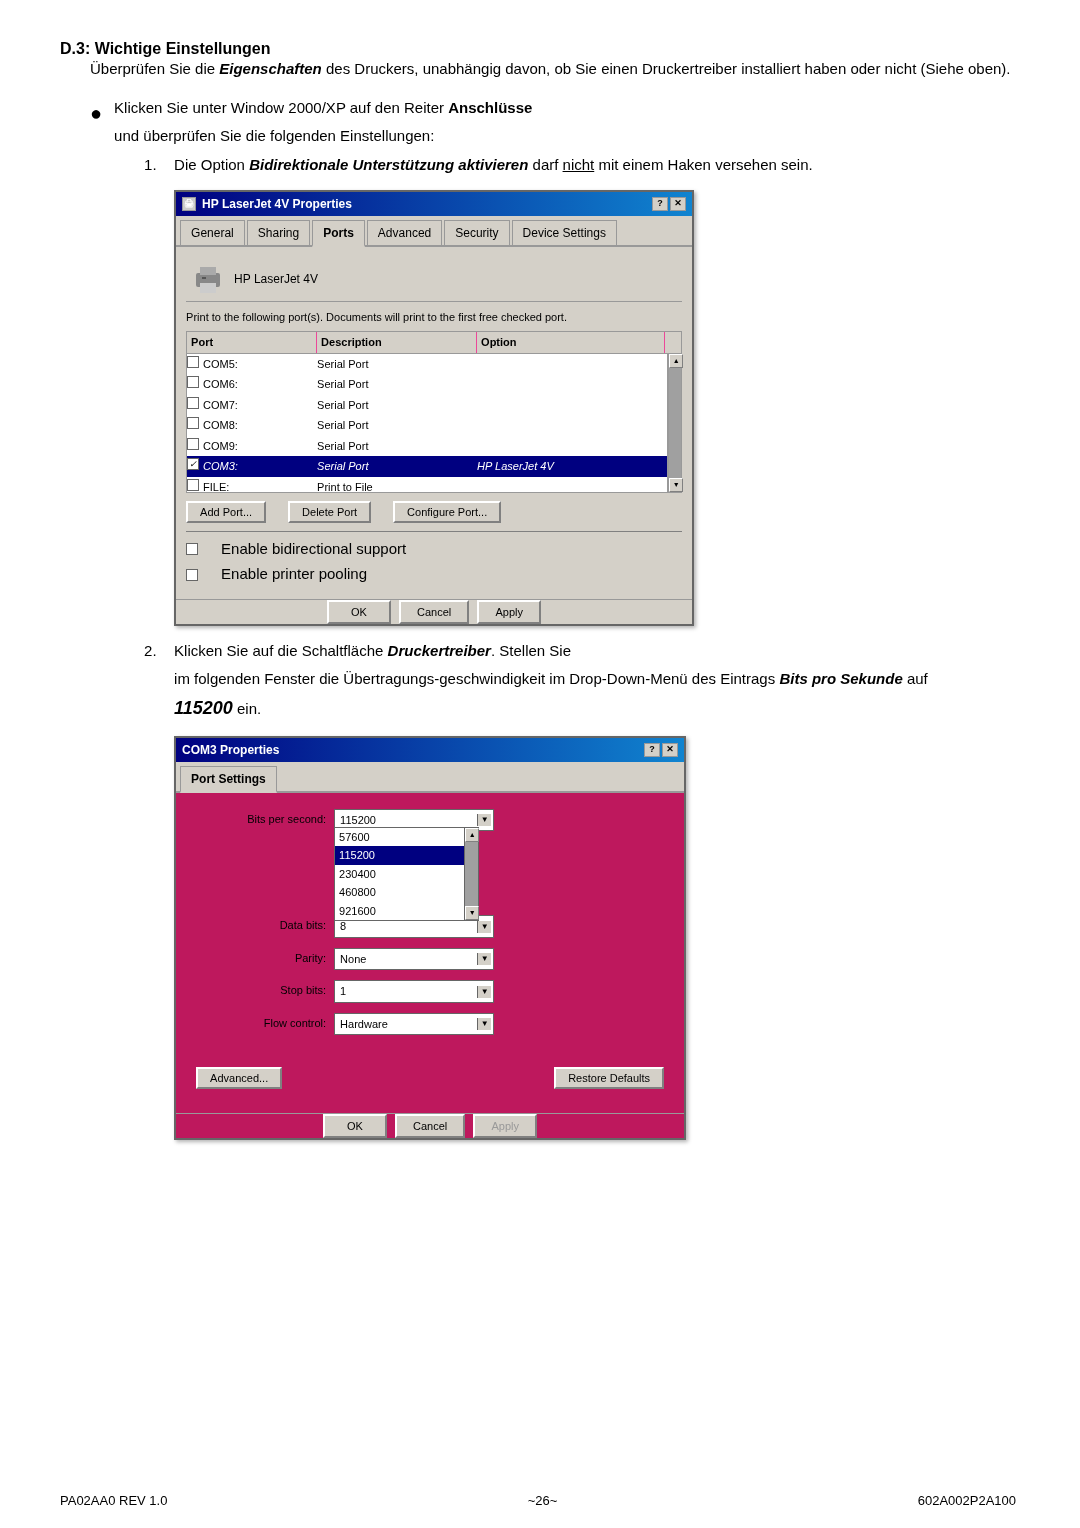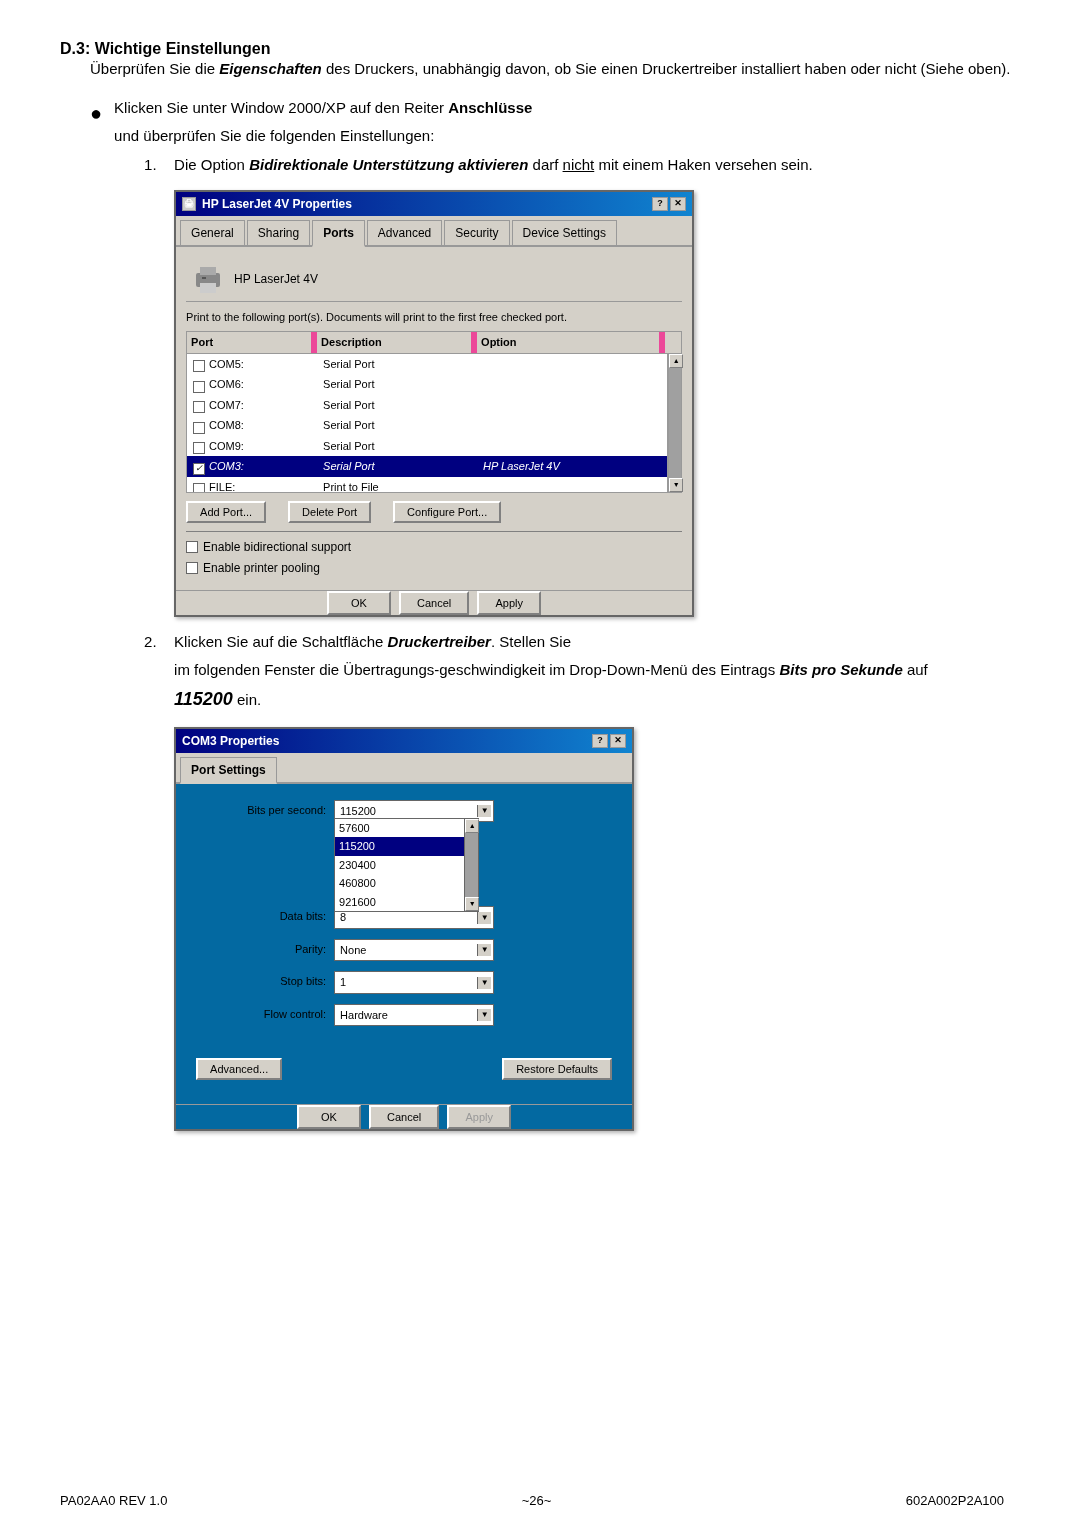--- a/index.html
+++ b/index.html
@@ -175,21 +175,21 @@
       grid-template-columns: 130px 160px 1fr 16px;
       background: #d4d0c8;
       border: 1px solid #999;
       border-bottom: none;
       font-size: 11px;
       font-weight: bold;
     }
 
     .win-table-cell {
       padding: 2px 4px;
-      border-right: 6px solid #ec4899;
+      border-right: 1px solid #ec4899;
     }
 
     .win-table-cell:last-child {
       border-right: none;
       background: #c0c0c0;
     }
 
     .win-table-body {
       border: 1px solid #999;
       height: 140px;
@@ -204,23 +204,23 @@
       align-items: center;
     }
 
     .win-table-row.selected {
       background: #000080;
       color: white;
       font-style: italic;
     }
 
     .win-table-row-cell {
-      padding: 2px 6px;
-      display: flex;
-      align-items: flex-end;
+      padding: 2px 0;
+      display: flex;
+      align-items: flex-start;
       gap: 4px;
     }
 
     .win-checkbox {
       width: 12px;
       height: 12px;
       border: 1px solid #666;
       background: white;
       display: inline-flex;
       align-items: center;
@@ -258,23 +258,23 @@
 
     .win-separator {
       border: none;
       border-top: 1px solid #808080;
       margin: 8px 0 6px 0;
     }
 
     .win-checkbox-row {
       display: flex;
       align-items: center;
-      gap: 5px;
+      gap: 23px;
       margin-bottom: 3px;
-      font-size: 12px;
+      font-size: 15px;
     }
 
     .win-bottom-buttons {
       display: flex;
       gap: 8px;
       justify-content: center;
       border-top: 1px solid #999;
     }
 
     .win-bottom-btn {
@@ -284,26 +284,26 @@
       border-color: #fff #808080 #808080 #fff;
       font-size: 11px;
       cursor: pointer;
       min-width: 64px;
       text-align: center;
     }
 
     
     .win-dialog2 {
       border: 2px solid #666;
-      background: #0369a1;
+      background: #be185d;
       margin: 14px 0 14px 30px;
       font-family: "Tahoma", Arial, sans-serif;
       font-size: 12px;
       color: #000;
-      width: 460px;
+      width: 512px;
       box-shadow: 2px 2px 4px rgba(0,0,0,0.3);
     }
 
     .win-form-row {
       display: flex;
       align-items: flex-start;
       margin-bottom: 10px;
       gap: 8px;
     }
 
@@ -642,17 +642,17 @@
             </div>
           </div>
 
         </div>
       </div>
     </div>
   </div>
 
 </div>
 
-<div style="position:absolute;bottom:20px;left:60px;right:76px;display:flex;justify-content:space-between;font-size:13px;">
+<div style="position:absolute;bottom:20px;left:60px;right:64px;display:flex;justify-content:space-between;font-size:13px;">
   <span>PA02AA0   REV 1.0</span>
   <span>~26~</span>
   <span>602A002P2A100</span>
 </div>
 
 </body></html>

